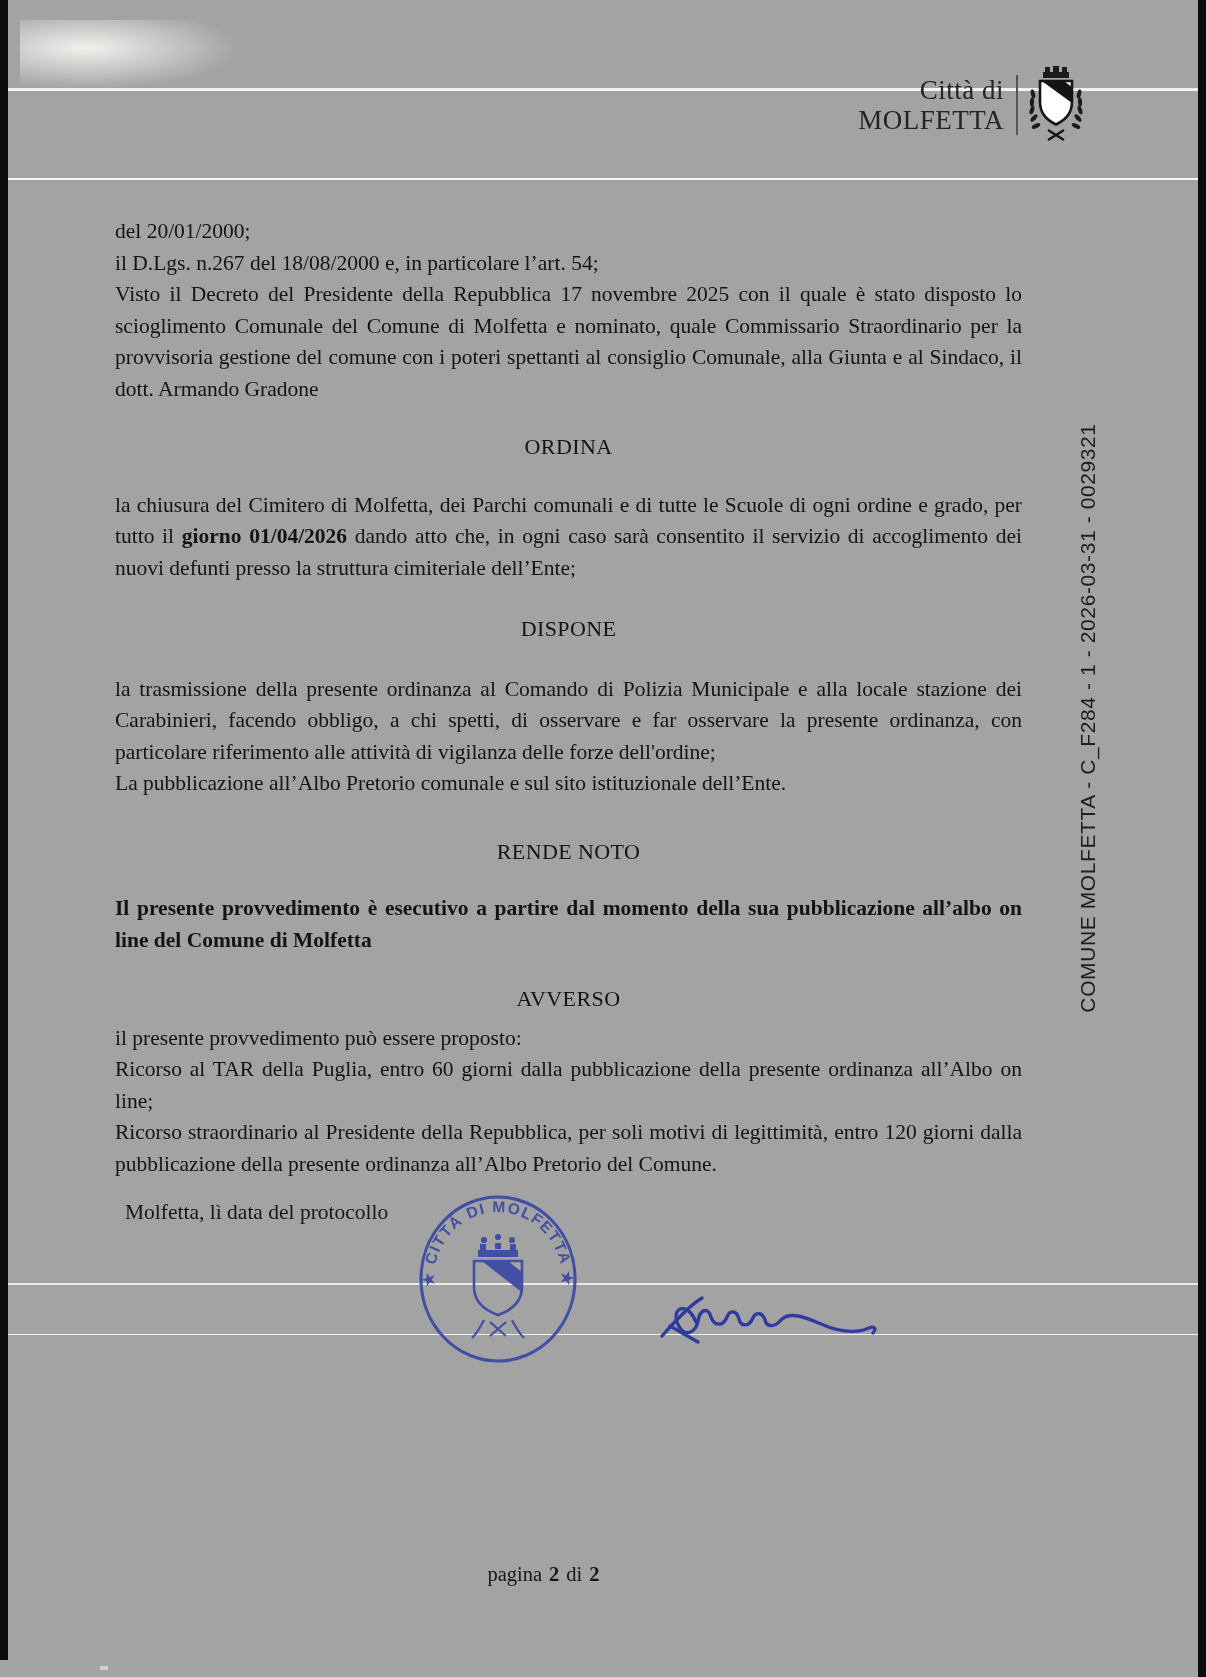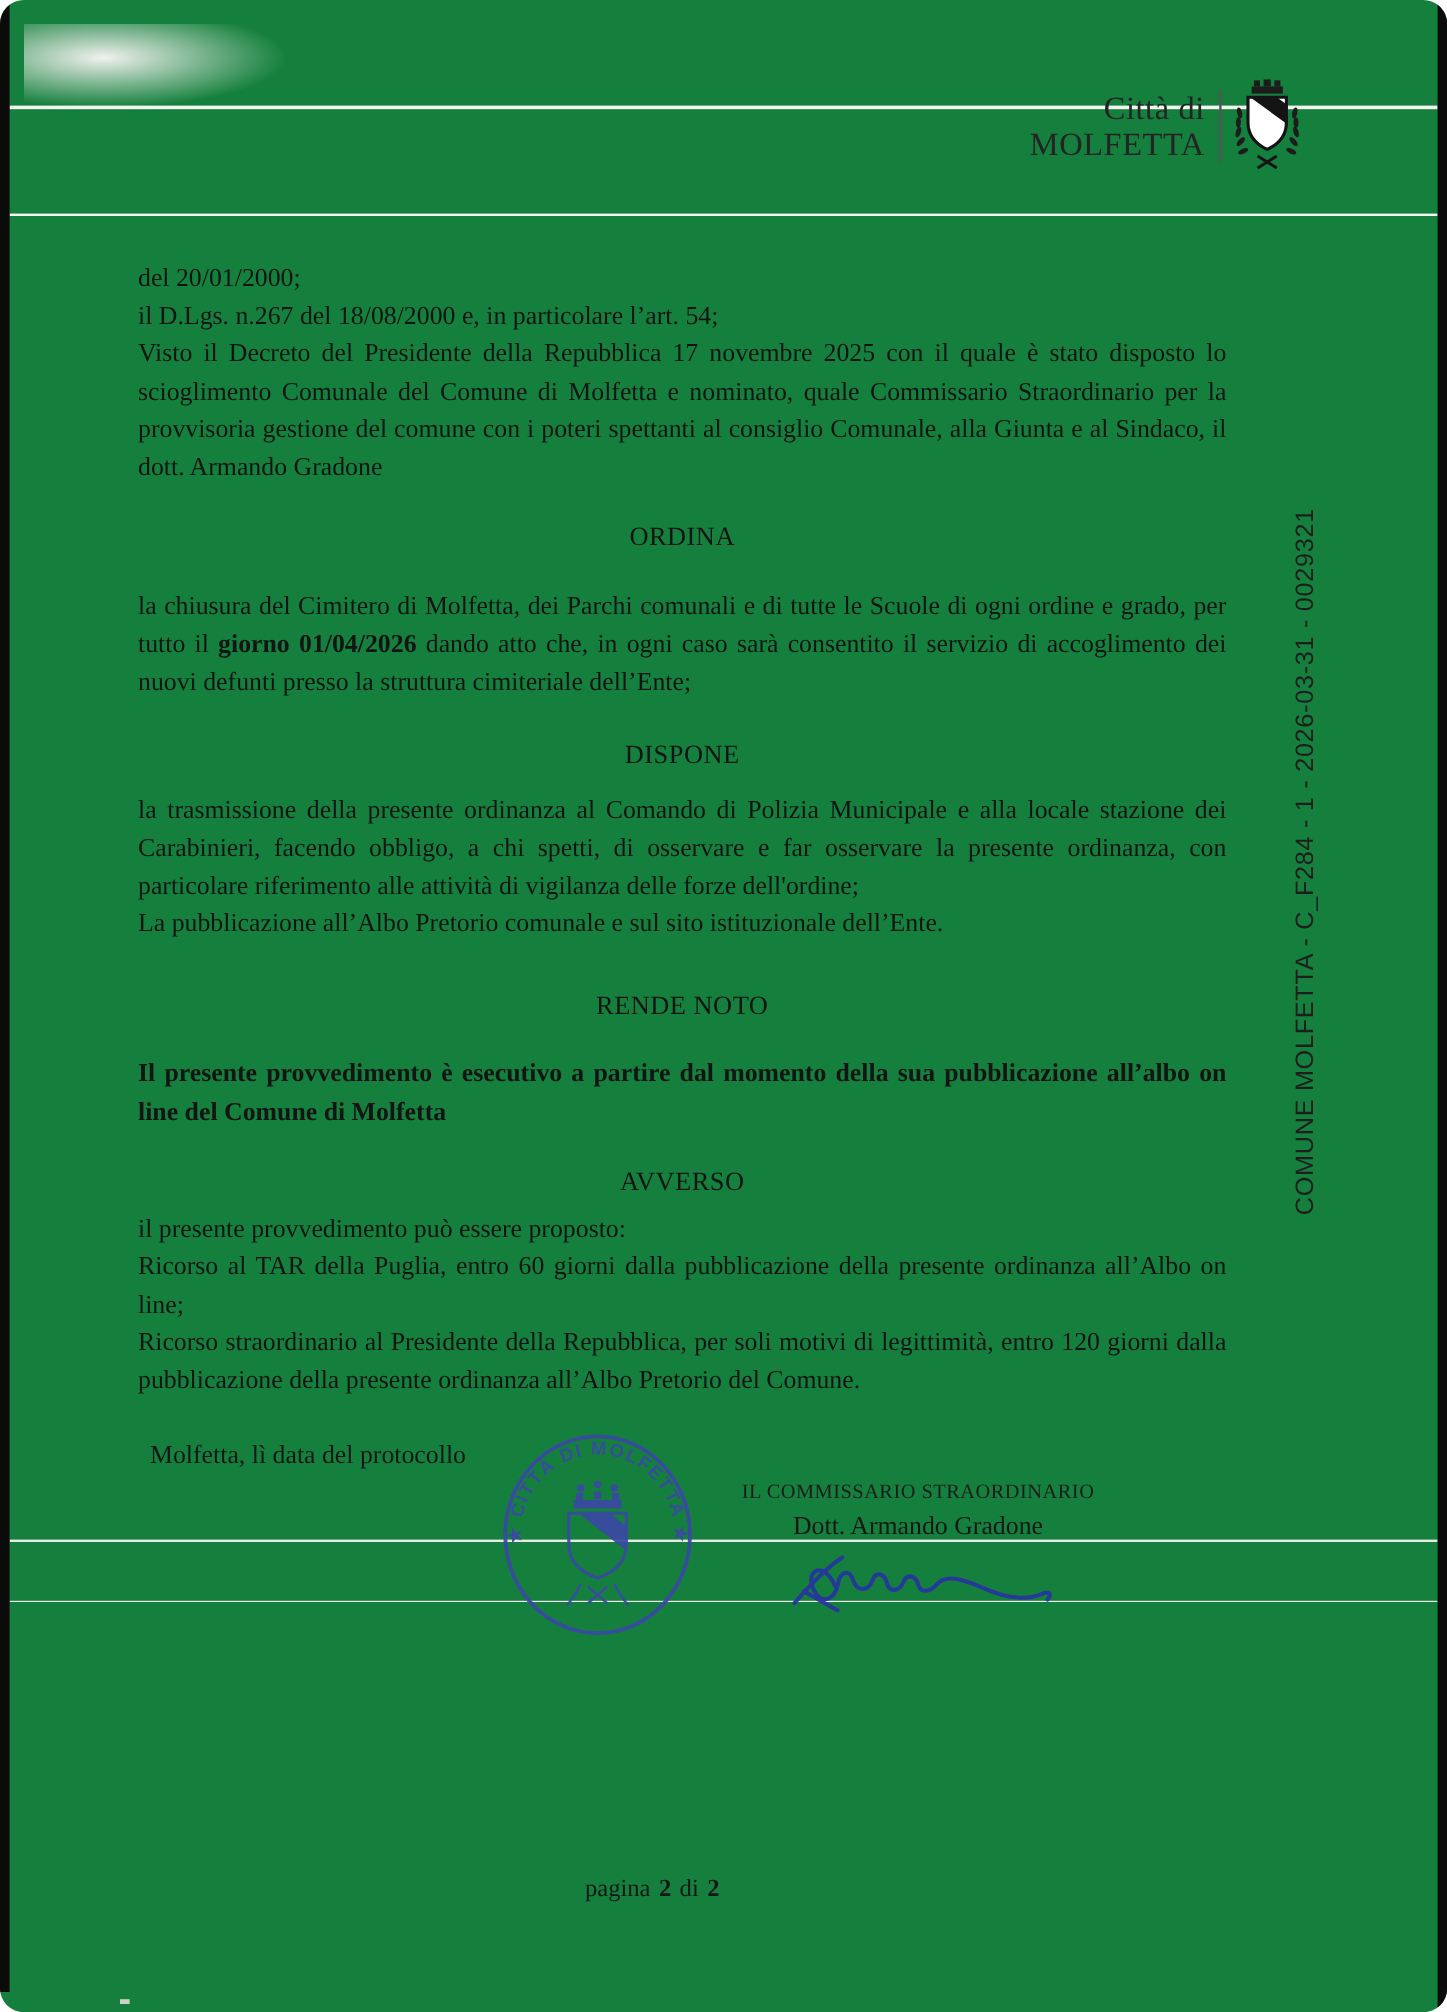--- a/index.html
+++ b/index.html
@@ -1,19 +1,19 @@
 <!DOCTYPE html>
 <html><head>
 <meta charset="utf-8">
 <style>
   html,body { margin:0; padding:0; background:#ffffff; }
   .page {
     position:relative; width:1206px; height:1677px;
-    background:#15803d; overflow:hidden;
-    font-family:"Liberation Serif", serif; color:#171717;border-radius:20px;
+    background:#a3a3a3; overflow:hidden;
+    font-family:"Liberation Serif", serif; color:#171717;
   }
   
   .edge-strip-left  { position:absolute; left:0; top:0; width:8px; height:1660px; background:#0b0b0b; }
   .edge-strip-right { position:absolute; left:1198px; top:0; width:8px; height:1677px; background:#0b0b0b; }
   .scan-line { position:absolute; left:8px; right:8px; }
   .scan-line.l1 { top:88px;  height:3px; background:#f3f3f0; }
   .scan-line.l2 { top:178px; height:2px; background:#f5f5f2; }
   .scan-line.l3 { top:1283px; height:2px; background:#e9e9e6; }
   .scan-line.l4 { top:1334px; height:1px; background:#f0f0ed; }
   .scan-smudge { position:absolute; left:20px; top:20px; width:220px; height:70px;
@@ -24,21 +24,21 @@
   .logo-text { width:168px; text-align:right; font-size:27px; line-height:30px; color:#242424; letter-spacing:0.5px; }
   .logo-divider { width:2px; height:60px; background:#555; margin:0 10px 0 12px; }
   .logo-emblem svg { display:block; }
 
   
   .doc-col { position:absolute; left:115px; top:216px; width:907px;
     font-size:21.5px; line-height:31.5px; text-align:justify; color:#141414; }
   .plain-line { text-align:left; }
   .section-heading { text-align:center; font-weight:normal; font-size:22px; letter-spacing:0.4px; }
   .h-ordina  { margin:26px 0 27px; }
-  .h-dispone { margin:29px 0 15px; }
+  .h-dispone { margin:29px 0 29px; }
   .h-rende   { margin:36px 0 26px; }
   .h-avverso { margin:27px 0 8px; }
   .bold-par { font-weight:bold; }
   .avv-line { text-align:left; }
 
   
   .place-line { position:absolute; left:125px; top:1200px; font-size:21.5px; }
   .sign-block { position:absolute; left:600px; top:1233px; width:330px; text-align:center; }
   .sign-role { font-size:17px; letter-spacing:0.4px; color:#1c1c1c; }
   .sign-name { font-size:21.5px; margin-top:6px; }
@@ -130,24 +130,20 @@
     <div class="bold-par">Il presente provvedimento è esecutivo a partire dal momento della sua pubblicazione all’albo on line del Comune di Molfetta</div>
 
     <div class="section-heading h-avverso">AVVERSO</div>
     <div class="avv-line">il presente provvedimento può essere proposto:</div>
     <div>Ricorso al TAR della Puglia, entro 60 giorni dalla pubblicazione della presente ordinanza all’Albo on line;</div>
     <div>Ricorso straordinario al Presidente della Repubblica, per soli motivi di legittimità, entro 120 giorni dalla pubblicazione della presente ordinanza all’Albo Pretorio del Comune.</div>
   </div>
 
   <div class="place-line">Molfetta, lì data del protocollo</div>
 
-  <div class="sign-block">
-    <div class="sign-role">IL COMMISSARIO STRAORDINARIO</div>
-    <div class="sign-name">Dott. Armando Gradone</div>
-  </div>
 
   <div class="signature-svg">
     <svg width="240" height="70" viewBox="0 0 240 70">
       <g fill="none" stroke="#2733a0" stroke-width="3.4" stroke-linecap="round" opacity="0.92">
         <path d="M10,50 C24,34 40,18 50,12"></path>
         <path d="M18,40 L46,56"></path>
         <path d="M44,36 C34,12 16,24 28,42 C34,51 44,46 46,35 C48,23 56,21 59,31 C62,40 71,41 75,31 C78,23 85,25 87,33 C89,41 97,41 101,32 C104,25 111,27 113,34 C115,42 123,41 129,34 C137,25 153,31 169,38 C185,45 203,48 217,42 C222,40 225,42 221,47"></path>
       </g>
     </svg>
   </div>

